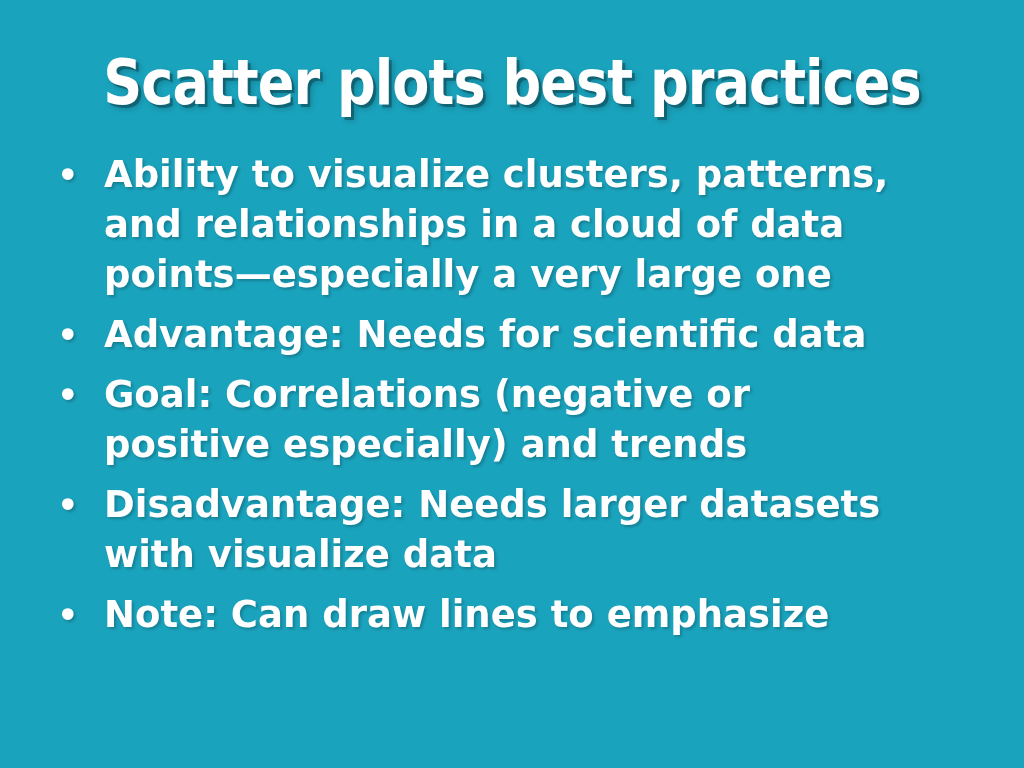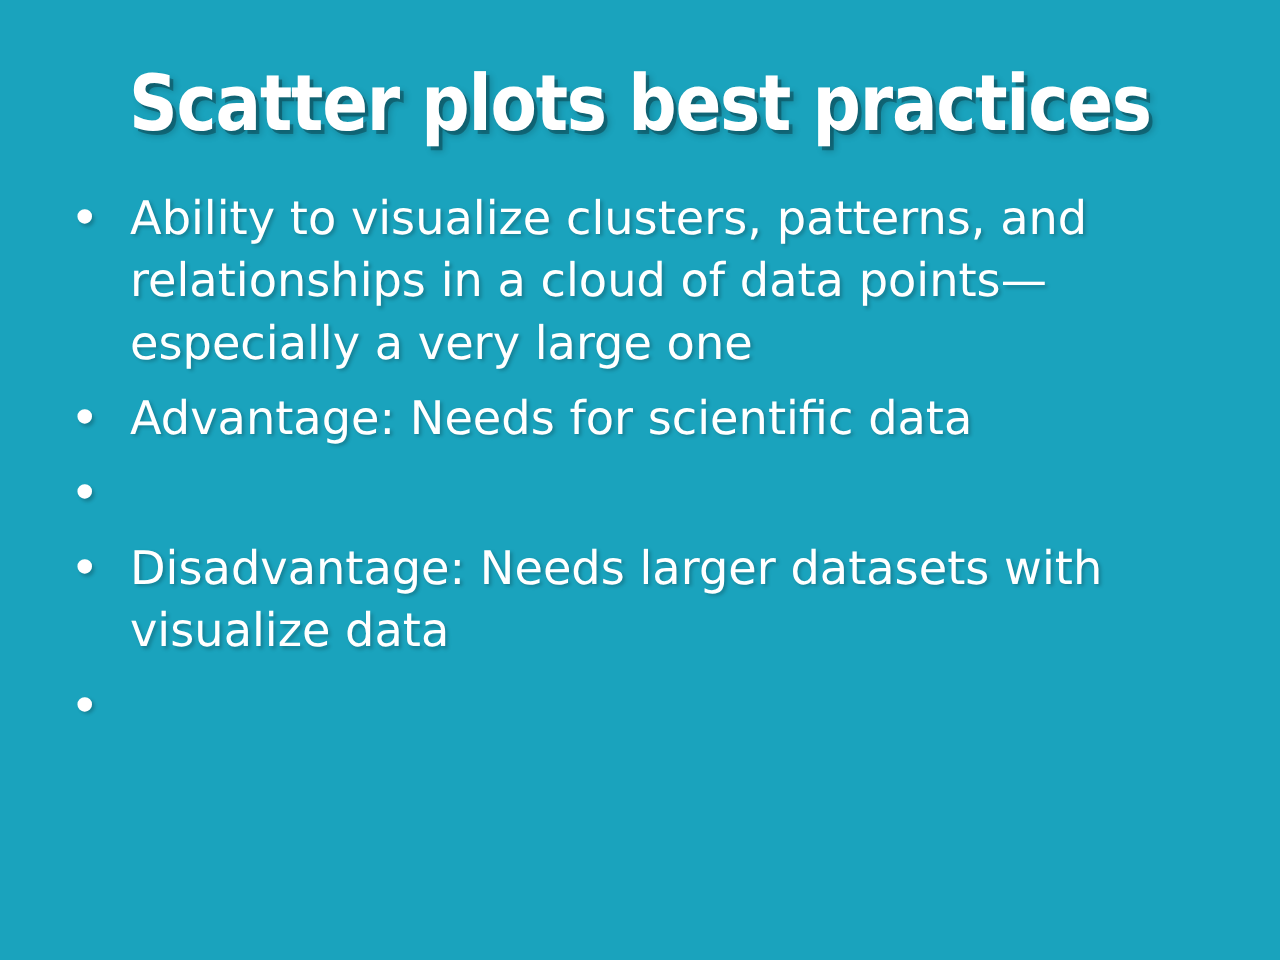--- a/index.html
+++ b/index.html
@@ -64,20 +64,21 @@
     text-shadow: 2px 2px 3px rgba(0,0,0,0.22);
   }
   .bullet-text {
     flex: 1 1 auto;
     color: #ffffff;
     font-size: 37px;
     line-height: 50px;
     letter-spacing: 0px;
     text-shadow: 2px 2px 3px rgba(0,0,0,0.22);
     max-width: 800px;
+    font-weight: bold;
   }
   .bullet-item.first .bullet-text {
     max-width: 790px;
   }
 </style>
 </head>
 <body>
 
 <div class="slide">
 
@@ -90,26 +91,28 @@
       <span class="bullet-text">Ability to visualize clusters, patterns, and relationships in a cloud of data points—especially a very large one</span>
     </li>
 
     <li class="bullet-item">
       <span class="bullet-marker">•</span>
       <span class="bullet-text">Advantage: Needs for scientific data</span>
     </li>
 
     <li class="bullet-item">
       <span class="bullet-marker">•</span>
+      <span class="bullet-text">Goal: Correlations (negative or positive especially) and trends</span>
     </li>
 
     <li class="bullet-item">
       <span class="bullet-marker">•</span>
       <span class="bullet-text">Disadvantage: Needs larger datasets with visualize data</span>
     </li>
 
     <li class="bullet-item">
       <span class="bullet-marker">•</span>
+      <span class="bullet-text">Note: Can draw lines to emphasize</span>
     </li>
 
   </ul>
 
 </div>
 
 </body></html>

